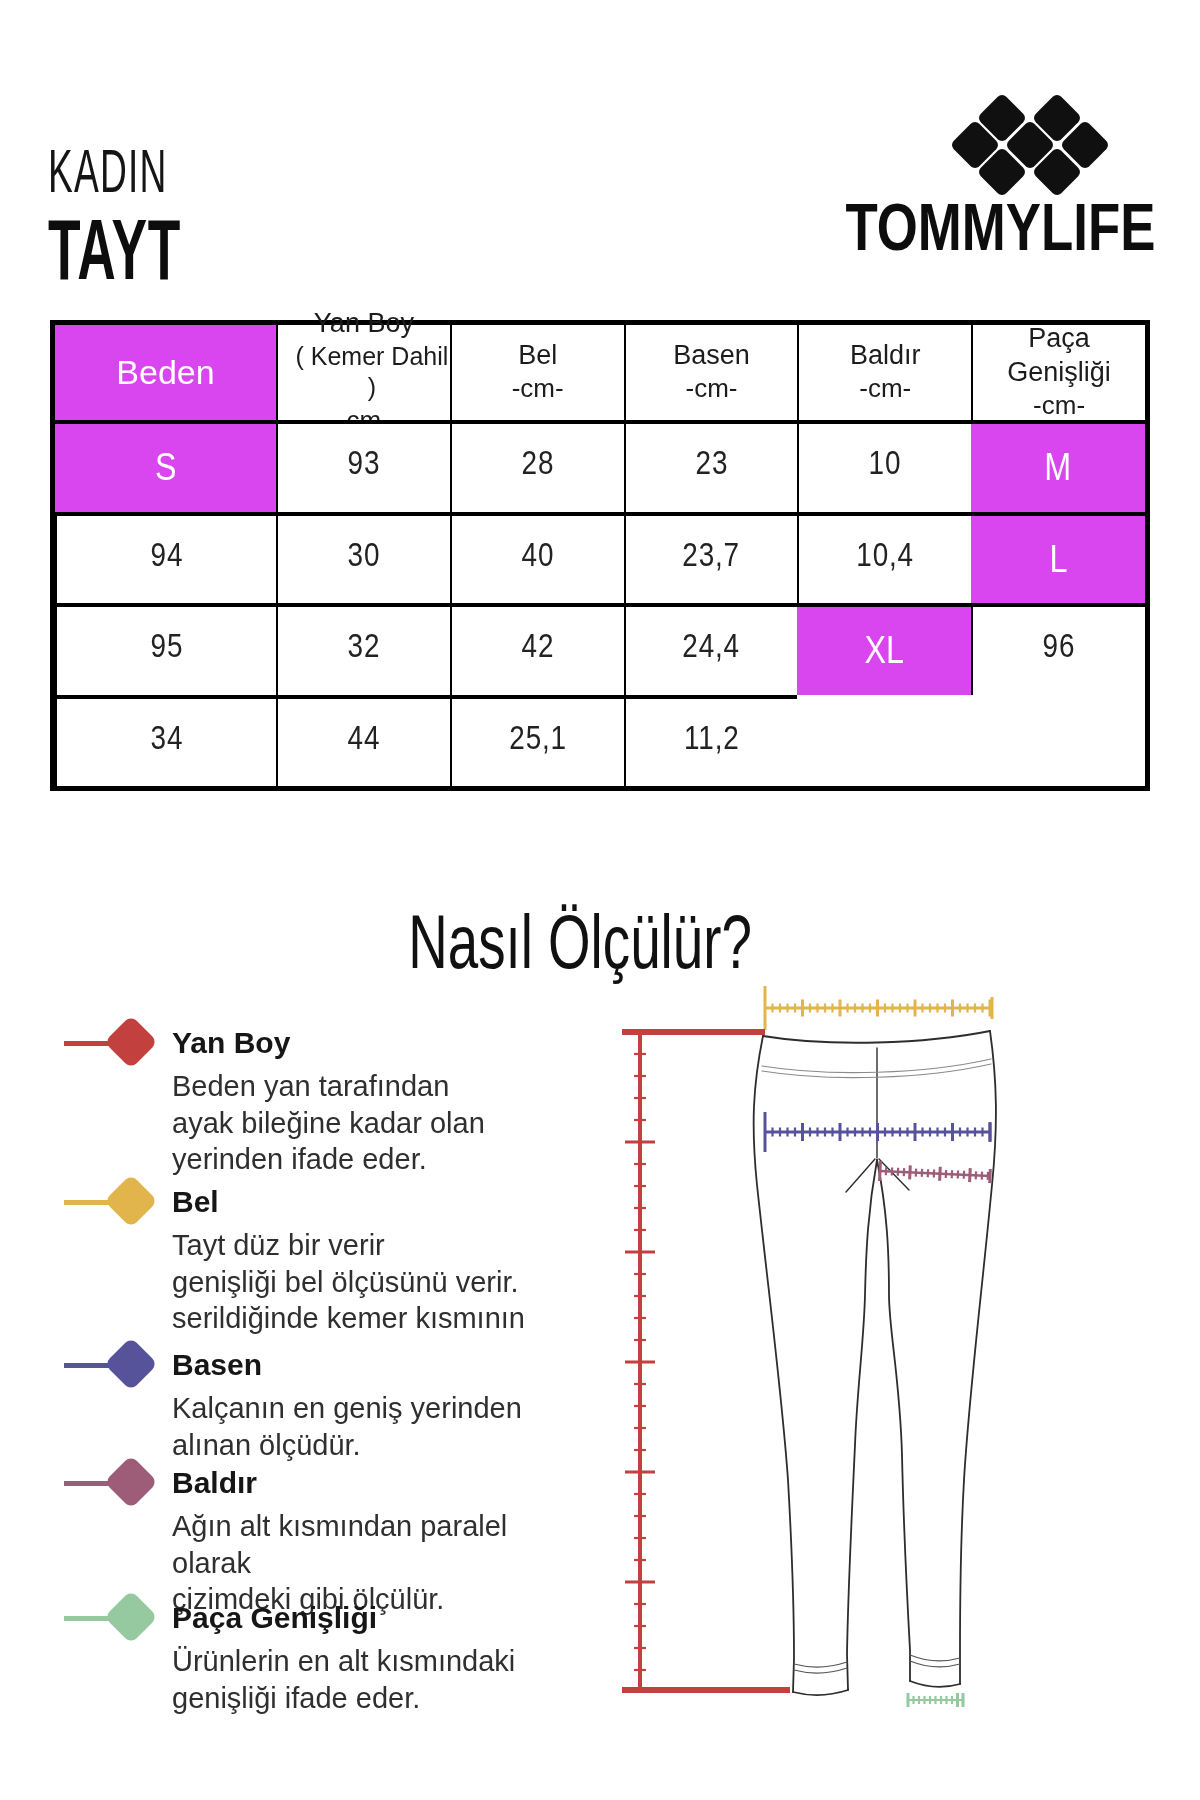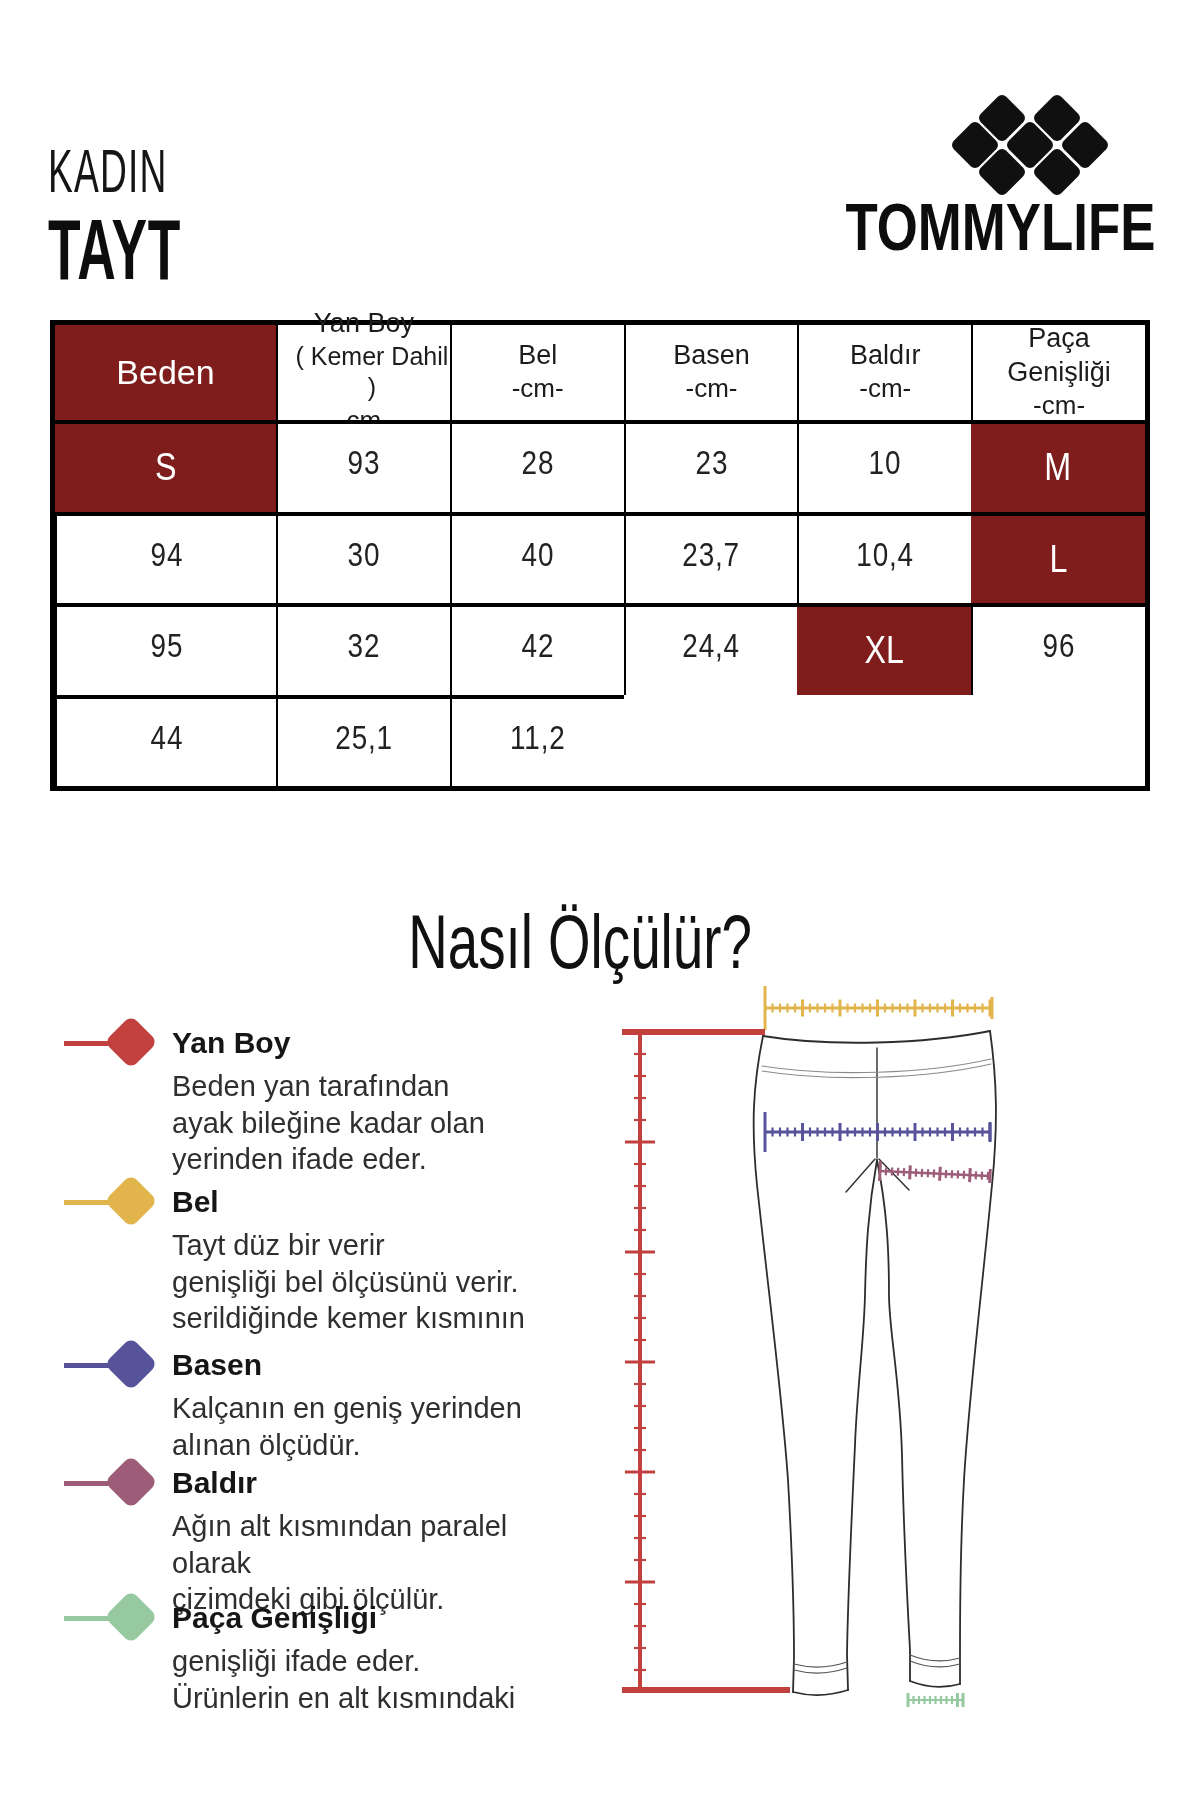--- a/index.html
+++ b/index.html
@@ -16,21 +16,21 @@
         transform:scaleX(.8);transform-origin:right top;color:#0d0d0d;line-height:1;white-space:nowrap;}
   .howto-title{left:0;top:900px;width:1160px;text-align:center;font-size:76px;font-weight:300;
         transform:scaleX(.72);transform-origin:580px top;color:#111;line-height:1.1;}
 
   
   .size-table{left:50px;top:320px;width:1100px;height:471px;border:5px solid #000;
       display:grid;grid-template-columns:221px repeat(5,1fr);grid-template-rows:95px repeat(4,1fr);
       box-sizing:border-box;background:#fff;}
   .cell{display:flex;flex-direction:column;align-items:center;justify-content:center;
       border-left:2px solid #000;border-top:4px solid #000;background:#fff;text-align:center;}
-  .cell.first-col{background:#7f1d1d;color:#fff;border-left:none;}
+  .cell.first-col{background:#d946ef;color:#fff;border-left:none;}
   .cell.head{border-top:none;}
   .h-title{font-size:27px;line-height:1.25;color:#1c1c1c;}
   .h-sub{font-size:25px;line-height:1.25;color:#1c1c1c;margin-left:16px;}
   .h-unit{font-size:26px;line-height:1.3;color:#1c1c1c;}
   .beden-label{font-size:34px;color:#fff;}
   .size-letter{font-size:38px;color:#fff;transform:scaleX(.85);}
   .num{font-size:34px;color:#222;transform:scaleX(.82);letter-spacing:1px;padding-bottom:10px;}
 
   
   .legend-item{position:absolute;left:60px;width:480px;}
@@ -139,20 +139,23 @@
       <div class="num">24,4</div>
     </div>
 
   <div class="cell first-col">
       <div class="size-letter">XL</div>
     </div>
   <div class="cell">
       <div class="num">96</div>
     </div>
   <div class="cell">
+      <div class="num">34</div>
+    </div>
+  <div class="cell">
       <div class="num">44</div>
     </div>
   <div class="cell">
       <div class="num">25,1</div>
     </div>
   <div class="cell">
       <div class="num">11,2</div>
     </div>
 </div>
 
@@ -194,22 +197,22 @@
     <div class="legend-title">Baldır</div>
     <div class="legend-desc">Ağın alt kısmından paralel olarak</div>
     <div class="legend-desc">çizimdeki gibi ölçülür.</div>
   </div>
 </div>
 <div class="legend-item" style="top: 1601px; --c: #96c9a0;">
   <div class="legend-line"></div>
   <div class="legend-diamond"></div>
   <div class="legend-text">
     <div class="legend-title">Paça Genişliği</div>
+    <div class="legend-desc">Ürünlerin en alt kısmındaki</div>
     <div class="legend-desc">genişliği ifade eder.</div>
-    <div class="legend-desc">Ürünlerin en alt kısmındaki</div>
   </div>
 </div>
 
 <svg id="diagram" viewBox="0 0 1200 1800">
   <g id="leggings" fill="none" stroke="#2d2d2d" stroke-width="1.8" stroke-linecap="round">
 
     <path d="M763,1036 C830,1047 925,1044 990,1031"></path>
 
     <path d="M763,1036 C753,1085 751,1125 757,1185 C770,1305 782,1395 788,1480 C792,1550 794,1612 794,1658 L793,1692"></path>
     <path d="M990,1031 C997,1080 998,1125 992,1185 C981,1300 969,1395 964,1480 C960,1550 960,1610 960,1652 L960,1684"></path>

